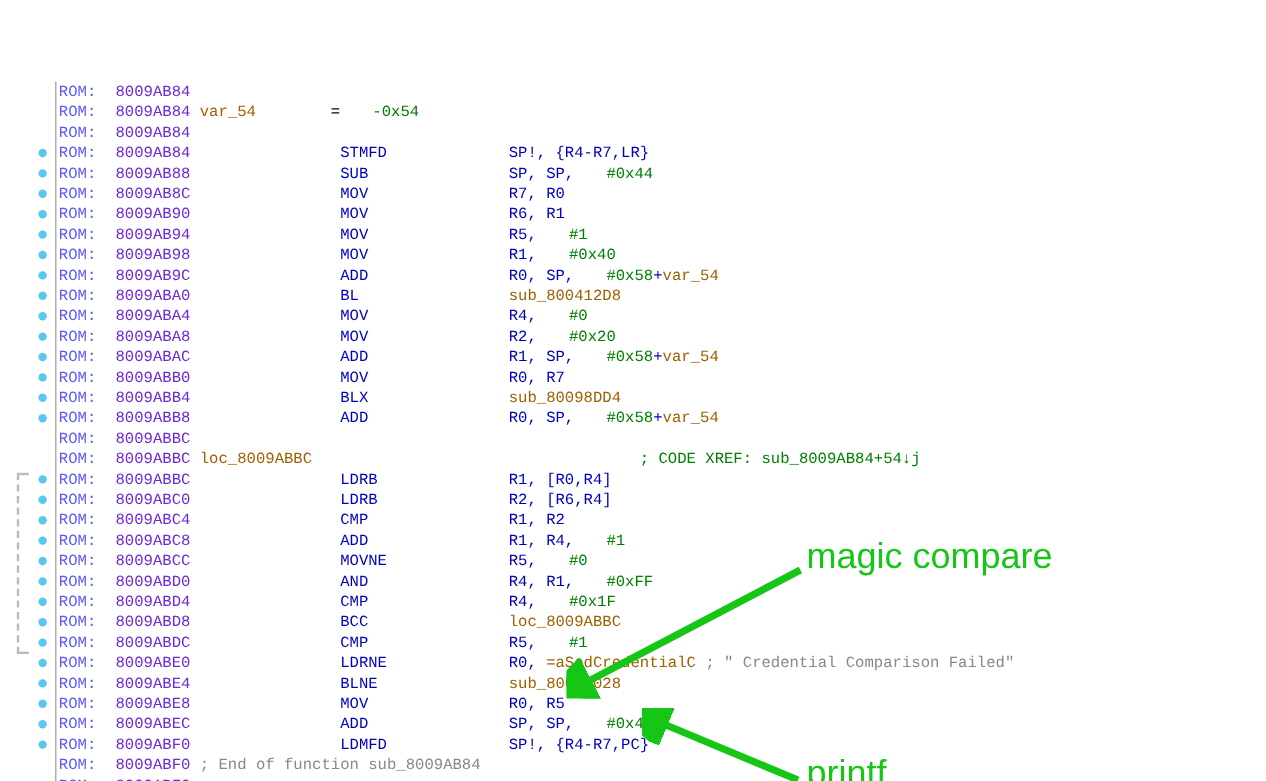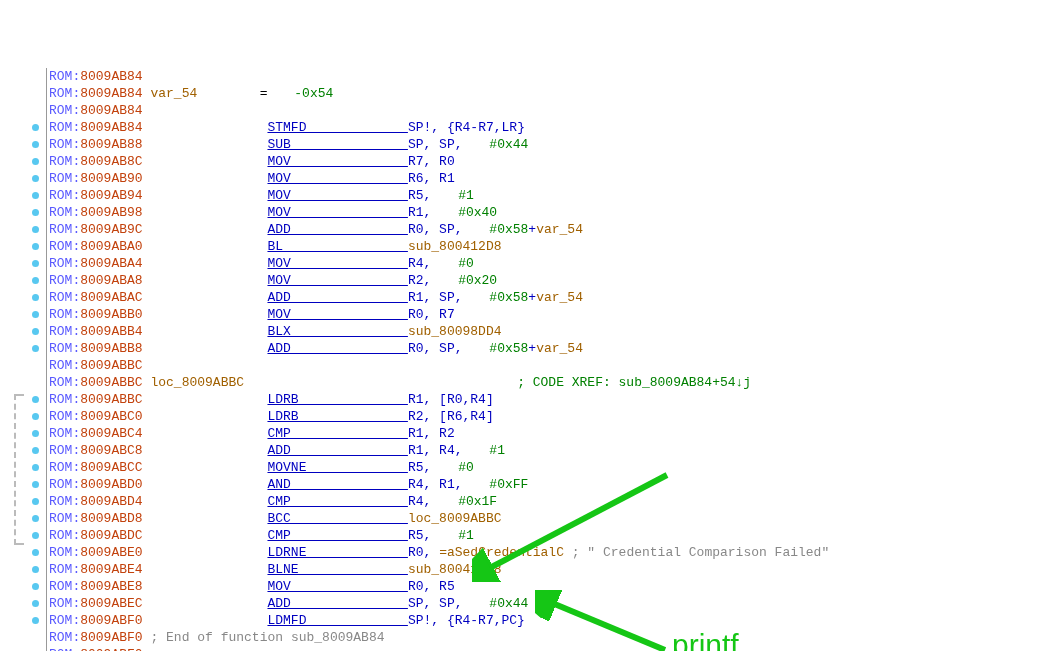--- a/index.html
+++ b/index.html
@@ -51,22 +51,22 @@
     left: 0;
   }
   .bracket::before { top: 0; }
   .bracket::after  { bottom: 0; }
   .code {
     position: absolute;
     left: 49px; top: 0;
   }
   .row { height: 17px; }
   span.seg     { color: #5A5AFF; text-align: right; }
-  span.addr    { color: #c2410c; }
-  span.mnem    { color: #0000C0; text-decoration: underline; }
+  span.addr    { color: #6d28d9; margin-left: 16px; }
+  span.mnem    { color: #0000C0; }
   span.op      { color: #0000C0; }
   span.imm     { color: #008000; margin-left: 19px; }
   span.lbl     { color: #A06000; }
   span.cmt     { color: #888; }
   span.xref    { color: #008000; }
   span.varname { color: #A06000; }
   span.eq      { color: #000; }
   
   .ann-text {
     position: absolute;
@@ -86,20 +86,21 @@
 
 
 
 <div class="wrap">
   <div class="gutter" id="gutter"><div class="dot" style="top: 56px;"></div><div class="dot" style="top: 73px;"></div><div class="dot" style="top: 90px;"></div><div class="dot" style="top: 107px;"></div><div class="dot" style="top: 124px;"></div><div class="dot" style="top: 141px;"></div><div class="dot" style="top: 158px;"></div><div class="dot" style="top: 175px;"></div><div class="dot" style="top: 192px;"></div><div class="dot" style="top: 209px;"></div><div class="dot" style="top: 226px;"></div><div class="dot" style="top: 243px;"></div><div class="dot" style="top: 260px;"></div><div class="dot" style="top: 277px;"></div><div class="dot" style="top: 328px;"></div><div class="dot" style="top: 345px;"></div><div class="dot" style="top: 362px;"></div><div class="dot" style="top: 379px;"></div><div class="dot" style="top: 396px;"></div><div class="dot" style="top: 413px;"></div><div class="dot" style="top: 430px;"></div><div class="dot" style="top: 447px;"></div><div class="dot" style="top: 464px;"></div><div class="dot" style="top: 481px;"></div><div class="dot" style="top: 498px;"></div><div class="dot" style="top: 515px;"></div><div class="dot" style="top: 532px;"></div><div class="dot" style="top: 549px;"></div></div>
   <div class="vline"></div>
   <div class="bracket" style="top:326px;height:151px"></div>
   <div class="code" id="code"><div class="row"><span class="seg">ROM:</span><span class="addr">8009AB84</span></div><div class="row"><span class="seg">ROM:</span><span class="addr">8009AB84</span> <span class="varname">var_54        </span><span class="eq">= </span><span class="imm">-0x54</span></div><div class="row"><span class="seg">ROM:</span><span class="addr">8009AB84</span></div><div class="row"><span class="seg">ROM:</span><span class="addr">8009AB84</span>                <span class="mnem">STMFD             </span><span class="op">SP!, </span><span class="op">{R4-R7,LR}</span></div><div class="row"><span class="seg">ROM:</span><span class="addr">8009AB88</span>                <span class="mnem">SUB               </span><span class="op">SP, SP, </span><span class="imm">#0x44</span></div><div class="row"><span class="seg">ROM:</span><span class="addr">8009AB8C</span>                <span class="mnem">MOV               </span><span class="op">R7, R0</span></div><div class="row"><span class="seg">ROM:</span><span class="addr">8009AB90</span>                <span class="mnem">MOV               </span><span class="op">R6, R1</span></div><div class="row"><span class="seg">ROM:</span><span class="addr">8009AB94</span>                <span class="mnem">MOV               </span><span class="op">R5, </span><span class="imm">#1</span></div><div class="row"><span class="seg">ROM:</span><span class="addr">8009AB98</span>                <span class="mnem">MOV               </span><span class="op">R1, </span><span class="imm">#0x40</span></div><div class="row"><span class="seg">ROM:</span><span class="addr">8009AB9C</span>                <span class="mnem">ADD               </span><span class="op">R0, SP, </span><span class="imm">#0x58</span><span class="op">+</span><span class="lbl">var_54</span></div><div class="row"><span class="seg">ROM:</span><span class="addr">8009ABA0</span>                <span class="mnem">BL                </span><span class="lbl">sub_800412D8</span></div><div class="row"><span class="seg">ROM:</span><span class="addr">8009ABA4</span>                <span class="mnem">MOV               </span><span class="op">R4, </span><span class="imm">#0</span></div><div class="row"><span class="seg">ROM:</span><span class="addr">8009ABA8</span>                <span class="mnem">MOV               </span><span class="op">R2, </span><span class="imm">#0x20</span></div><div class="row"><span class="seg">ROM:</span><span class="addr">8009ABAC</span>                <span class="mnem">ADD               </span><span class="op">R1, SP, </span><span class="imm">#0x58</span><span class="op">+</span><span class="lbl">var_54</span></div><div class="row"><span class="seg">ROM:</span><span class="addr">8009ABB0</span>                <span class="mnem">MOV               </span><span class="op">R0, R7</span></div><div class="row"><span class="seg">ROM:</span><span class="addr">8009ABB4</span>                <span class="mnem">BLX               </span><span class="lbl">sub_80098DD4</span></div><div class="row"><span class="seg">ROM:</span><span class="addr">8009ABB8</span>                <span class="mnem">ADD               </span><span class="op">R0, SP, </span><span class="imm">#0x58</span><span class="op">+</span><span class="lbl">var_54</span></div><div class="row"><span class="seg">ROM:</span><span class="addr">8009ABBC</span></div><div class="row"><span class="seg">ROM:</span><span class="addr">8009ABBC</span> <span class="lbl">loc_8009ABBC                                   </span><span class="xref">; CODE XREF: sub_8009AB84+54↓j</span></div><div class="row"><span class="seg">ROM:</span><span class="addr">8009ABBC</span>                <span class="mnem">LDRB              </span><span class="op">R1, [R0,R4]</span></div><div class="row"><span class="seg">ROM:</span><span class="addr">8009ABC0</span>                <span class="mnem">LDRB              </span><span class="op">R2, [R6,R4]</span></div><div class="row"><span class="seg">ROM:</span><span class="addr">8009ABC4</span>                <span class="mnem">CMP               </span><span class="op">R1, R2</span></div><div class="row"><span class="seg">ROM:</span><span class="addr">8009ABC8</span>                <span class="mnem">ADD               </span><span class="op">R1, R4, </span><span class="imm">#1</span></div><div class="row"><span class="seg">ROM:</span><span class="addr">8009ABCC</span>                <span class="mnem">MOVNE             </span><span class="op">R5, </span><span class="imm">#0</span></div><div class="row"><span class="seg">ROM:</span><span class="addr">8009ABD0</span>                <span class="mnem">AND               </span><span class="op">R4, R1, </span><span class="imm">#0xFF</span></div><div class="row"><span class="seg">ROM:</span><span class="addr">8009ABD4</span>                <span class="mnem">CMP               </span><span class="op">R4, </span><span class="imm">#0x1F</span></div><div class="row"><span class="seg">ROM:</span><span class="addr">8009ABD8</span>                <span class="mnem">BCC               </span><span class="lbl">loc_8009ABBC</span></div><div class="row"><span class="seg">ROM:</span><span class="addr">8009ABDC</span>                <span class="mnem">CMP               </span><span class="op">R5, </span><span class="imm">#1</span></div><div class="row"><span class="seg">ROM:</span><span class="addr">8009ABE0</span>                <span class="mnem">LDRNE             </span><span class="op">R0, </span><span class="lbl">=aSedCredentialC</span><span class="cmt"> ; "<sed> Credential Comparison Failed"</sed></span></div><div class="row"><span class="seg">ROM:</span><span class="addr">8009ABE4</span>                <span class="mnem">BLNE              </span><span class="lbl">sub_80041028</span></div><div class="row"><span class="seg">ROM:</span><span class="addr">8009ABE8</span>                <span class="mnem">MOV               </span><span class="op">R0, R5</span></div><div class="row"><span class="seg">ROM:</span><span class="addr">8009ABEC</span>                <span class="mnem">ADD               </span><span class="op">SP, SP, </span><span class="imm">#0x44</span></div><div class="row"><span class="seg">ROM:</span><span class="addr">8009ABF0</span>                <span class="mnem">LDMFD             </span><span class="op">SP!, {R4-R7,PC}</span></div><div class="row"><span class="seg">ROM:</span><span class="addr">8009ABF0</span> <span class="cmt">; End of function sub_8009AB84</span></div><div class="row"><span class="seg">ROM:</span><span class="addr">8009ABF0</span></div></div>
 
   
+  <div class="ann-text" style="left:672px;top:387px">magic compare</div>
   <div class="ann-text" style="left:672px;top:568px">printf</div>
 
   <svg class="arrow" style="left:472px;top:397px" width="198" height="117">
     <defs>
       <marker id="mh1" markerWidth="10" markerHeight="10" refX="2" refY="3" orient="auto">
         <path d="M0,0 L0,6 L9,3 z" fill="#15C615"></path>
       </marker>
     </defs>
     <line x1="195" y1="10" x2="10" y2="107" stroke="#15C615" stroke-width="6" marker-end="url(#mh1)"></line>
   </svg>

